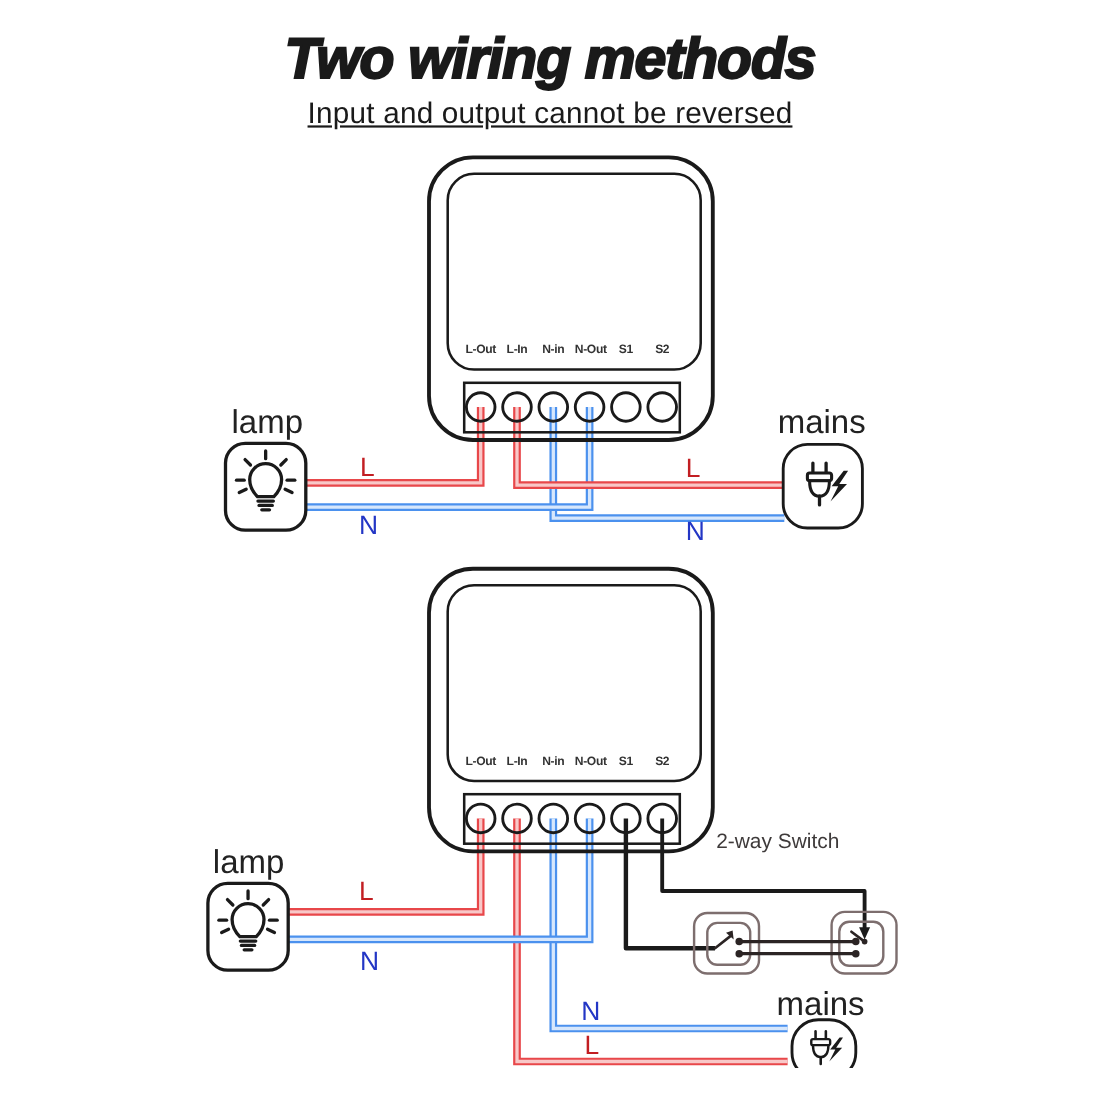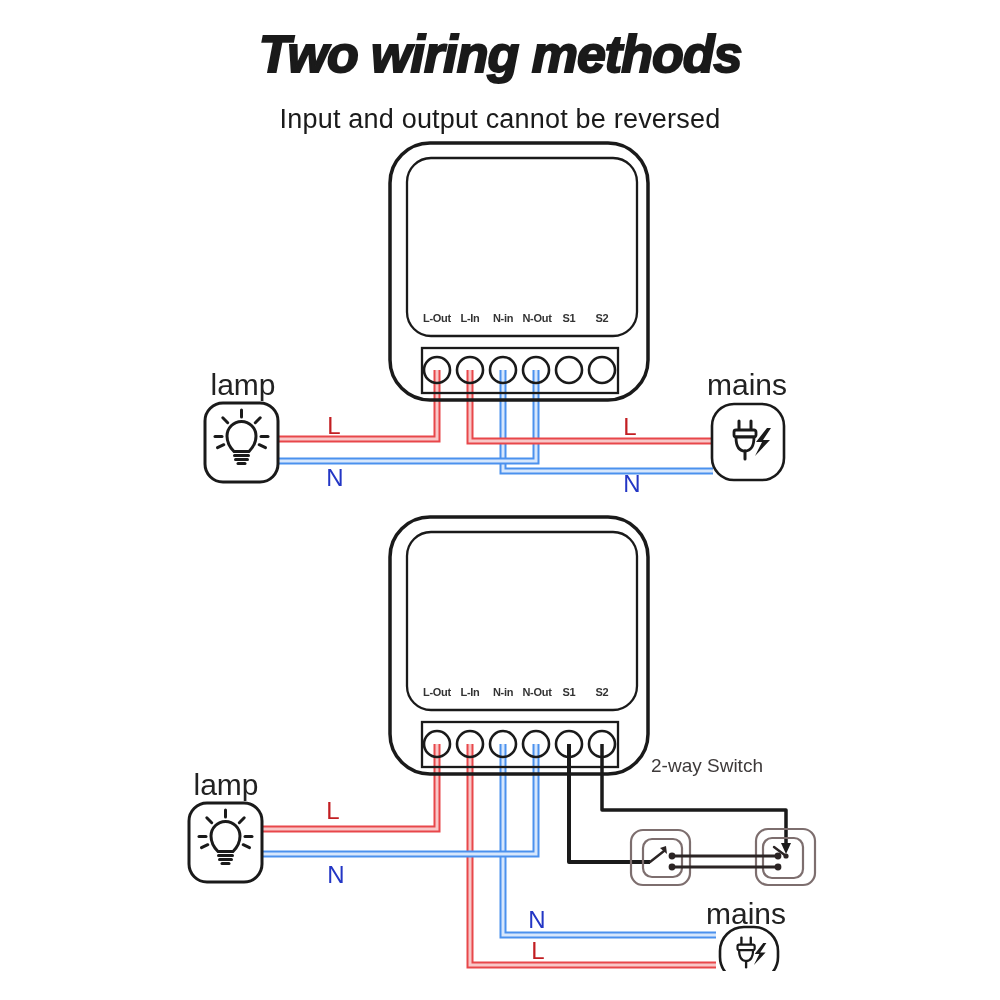--- a/index.html
+++ b/index.html
@@ -1,21 +1,21 @@
 <!DOCTYPE html>
 <html><head>
 <meta charset="utf-8">
 <style>
   html,body{margin:0;padding:0;background:#fff;}
   #stage{position:relative;width:1000px;height:971px;background:#ffffff;overflow:hidden;
          font-family:"Liberation Sans", sans-serif;}
   .hdr{position:absolute;left:0;width:1000px;text-align:center;color:#1a1a1a;}
   #title{top:24px;font-size:52px;font-weight:bold;font-style:italic;letter-spacing:-1px;
          -webkit-text-stroke:2px #1a1a1a;}
-  #subtitle{top:104px;font-size:27px;font-weight:400;letter-spacing:0.2px;}
+  #subtitle{top:88px;font-size:27px;font-weight:400;letter-spacing:0.2px;text-decoration:underline;}
   svg{position:absolute;left:0;top:0;z-index:1;}
   .lbl{position:absolute;transform:translateX(-50%);white-space:nowrap;z-index:2;color:#222;}
   .dev-lbl{font-size:30px;}
   .live-lbl{font-size:24px;font-weight:500;color:#c21e22;}
   .neutral-lbl{font-size:24px;font-weight:500;color:#2336c5;}
   .switch-lbl{font-size:19px;color:#3e3a3a;}
   .term-lbl{font-size:11px;font-weight:bold;color:#333;letter-spacing:-0.3px;z-index:2;}
   .outline{fill:none;stroke:#1a1a1a;}
   .wire-edge{fill:none;stroke-width:7;stroke-linejoin:miter;}
   .wire-core{fill:none;stroke-width:3;stroke-linejoin:miter;}

